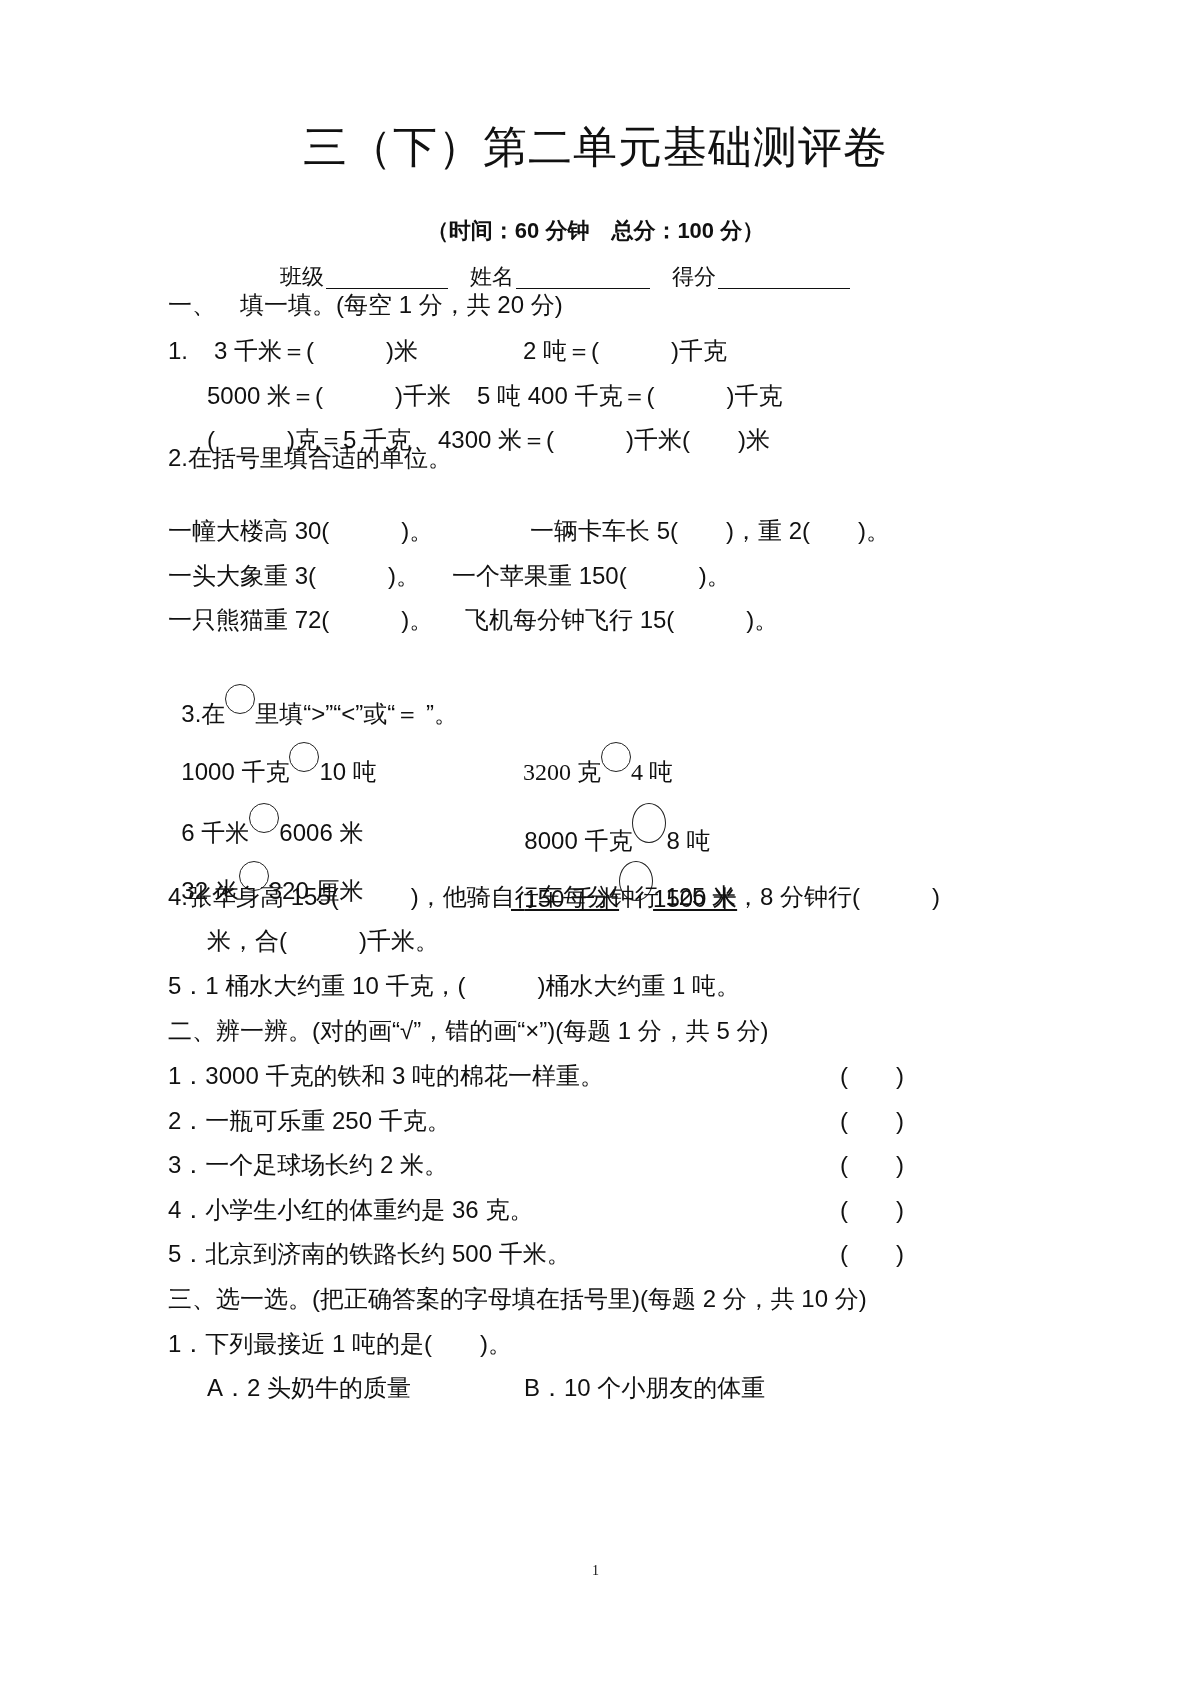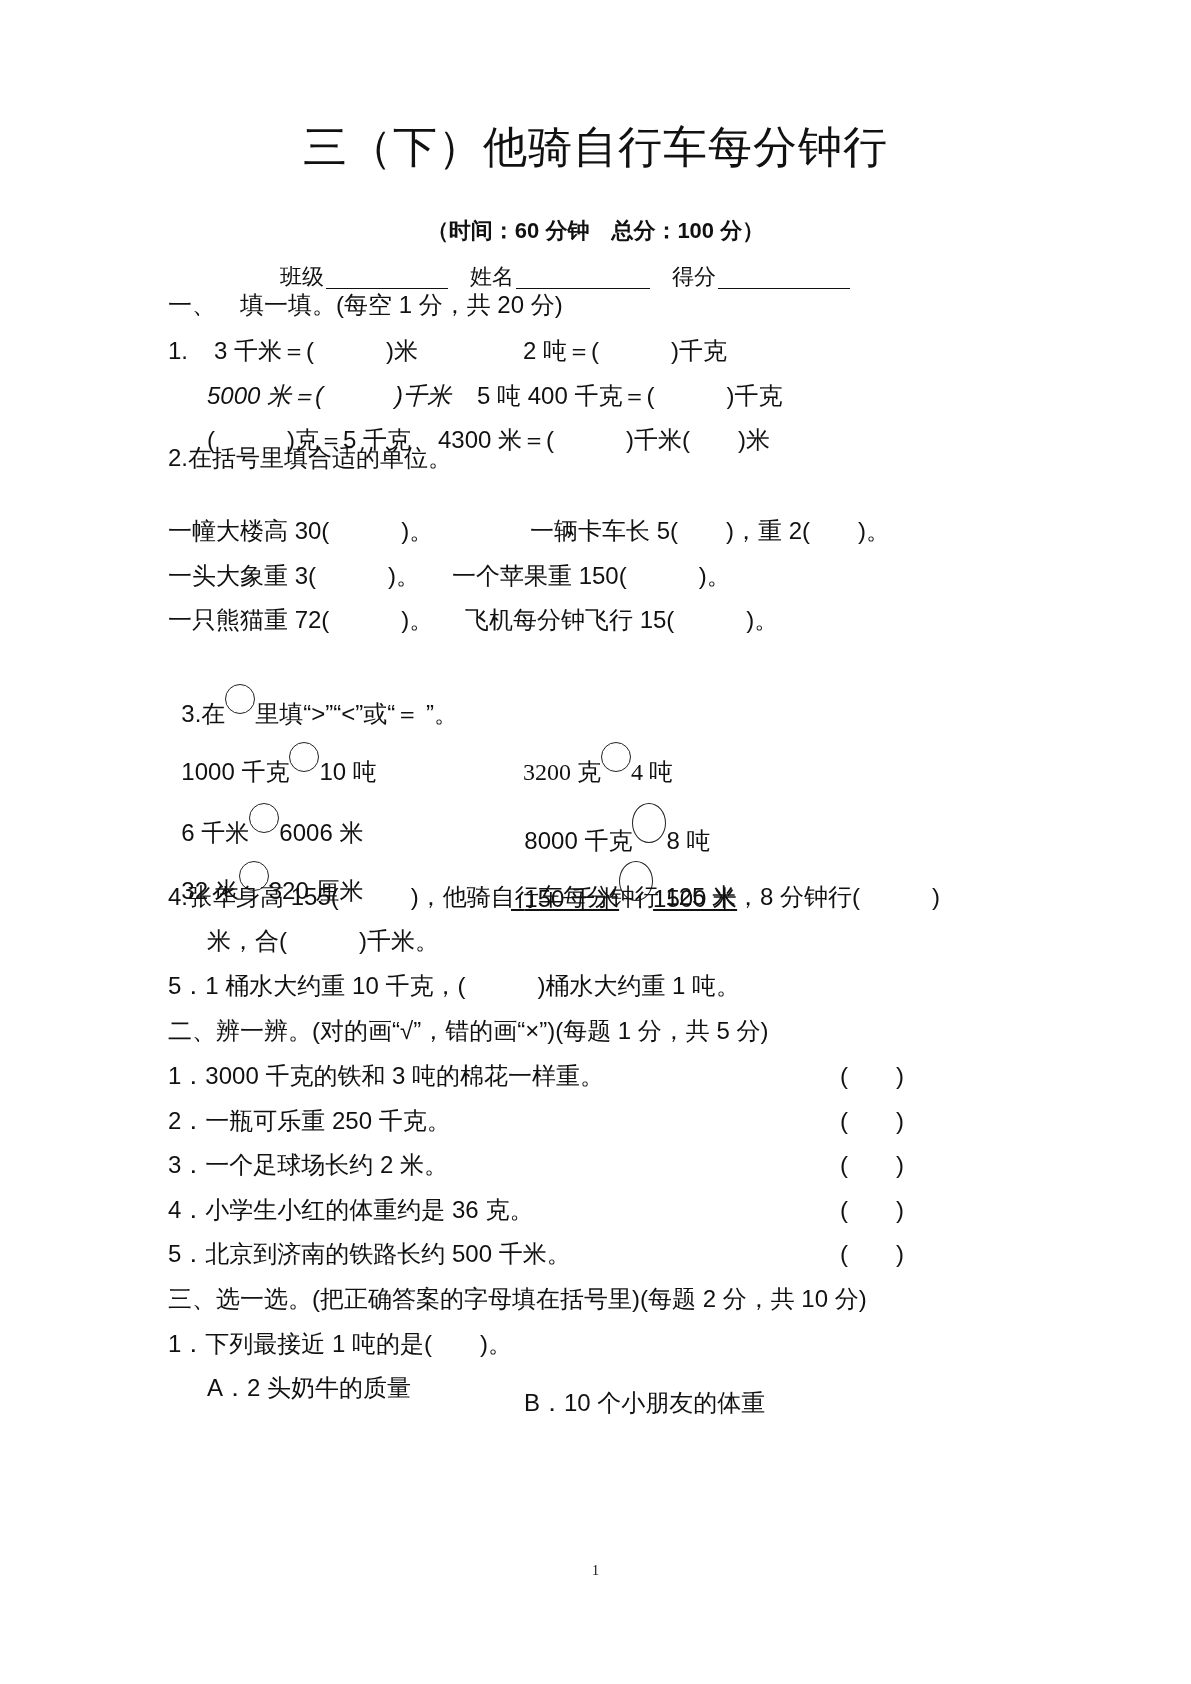--- a/index.html
+++ b/index.html
@@ -13,42 +13,42 @@
     .line { font-size: 24px; line-height: 30px; }
     .circle { display: inline-block; width: 30px; height: 30px; border: 1.3px solid #222; border-radius: 50%;
               vertical-align: 8px; box-sizing: border-box; }
     .circle.tall { width: 34px; height: 40px; vertical-align: 6px; }
     .judge { font-size: 24px; }
     .pagenum { left: 0; width: 1191px; top: 1563px; text-align: center; font-size: 14px; font-family: "Liberation Serif", serif; }
   </style>
 </head>
 <body>
 
-<div class="abs title">三（下）他骑自行车每分钟行</div>
+<div class="abs title">三（下）第二单元基础测评卷</div>
 <div class="abs subtitle">（时间：60 分钟　总分：100 分）</div>
 
 <div class="abs info" style="left:280px;">
   <span>班级</span>
   <span class="blank" style="width:122px;"></span>
 </div>
 <div class="abs info" style="left:470px;">
   <span>姓名</span>
   <span class="blank" style="width:134px;"></span>
 </div>
 <div class="abs info" style="left:672px;">
   <span>得分</span>
   <span class="blank" style="width:132px;"></span>
 </div>
 
 <div class="abs line" style="left:168px; top:290px;">一、　填一填。(每空 1 分，共 20 分)</div>
 
 <div class="abs line" style="left:168px; top:336px;">1.</div>
 <div class="abs line" style="left:214px; top:336px;">3 千米＝(　　　)米</div>
 <div class="abs line" style="left:523px; top:336px;">2 吨＝(　　　)千克</div>
-<div class="abs line" style="left:207px; top:381px;font-style:italic;">5000 米＝(　　　)千米</div>
+<div class="abs line" style="left:207px; top:381px;">5000 米＝(　　　)千米</div>
 <div class="abs line" style="left:477px; top:381px;">5 吨 400 千克＝(　　　)千克</div>
 <div class="abs line" style="left:207px; top:425px;">(　　　)克＝5 千克</div>
 <div class="abs line" style="left:438px; top:425px;">4300 米＝(　　　)千米(　　)米</div>
 
 <div class="abs line" style="left:168px; top:443px;">2.在括号里填合适的单位。</div>
 <div class="abs line" style="left:168px; top:516px;">一幢大楼高 30(　　　)。</div>
 <div class="abs line" style="left:530px; top:516px;">一辆卡车长 5(　　)，重 2(　　)。</div>
 <div class="abs line" style="left:168px; top:561px;">一头大象重 3(　　　)。</div>
 <div class="abs line" style="left:452px; top:561px;">一个苹果重 150(　　　)。</div>
 <div class="abs line" style="left:168px; top:605px;">一只熊猫重 72(　　　)。</div>
@@ -91,15 +91,15 @@
 <div class="abs line" style="left:168px; top:1150px;">3．一个足球场长约 2 米。</div>
 <div class="abs line judge" style="left:840px; top:1150px;">(　　)</div>
 <div class="abs line" style="left:168px; top:1195px;">4．小学生小红的体重约是 36 克。</div>
 <div class="abs line judge" style="left:840px; top:1195px;">(　　)</div>
 <div class="abs line" style="left:168px; top:1239px;">5．北京到济南的铁路长约 500 千米。</div>
 <div class="abs line judge" style="left:840px; top:1239px;">(　　)</div>
 
 <div class="abs line" style="left:168px; top:1284px;">三、选一选。(把正确答案的字母填在括号里)(每题 2 分，共 10 分)</div>
 <div class="abs line" style="left:168px; top:1329px;">1．下列最接近 1 吨的是(　　)。</div>
 <div class="abs line" style="left:207px; top:1373px;">A．2 头奶牛的质量</div>
-<div class="abs line" style="left:524px; top:1373px;margin-top:15px;">B．10 个小朋友的体重</div>
+<div class="abs line" style="left:524px; top:1373px;">B．10 个小朋友的体重</div>
 
 <div class="abs pagenum">1</div>
 
 </body></html>

